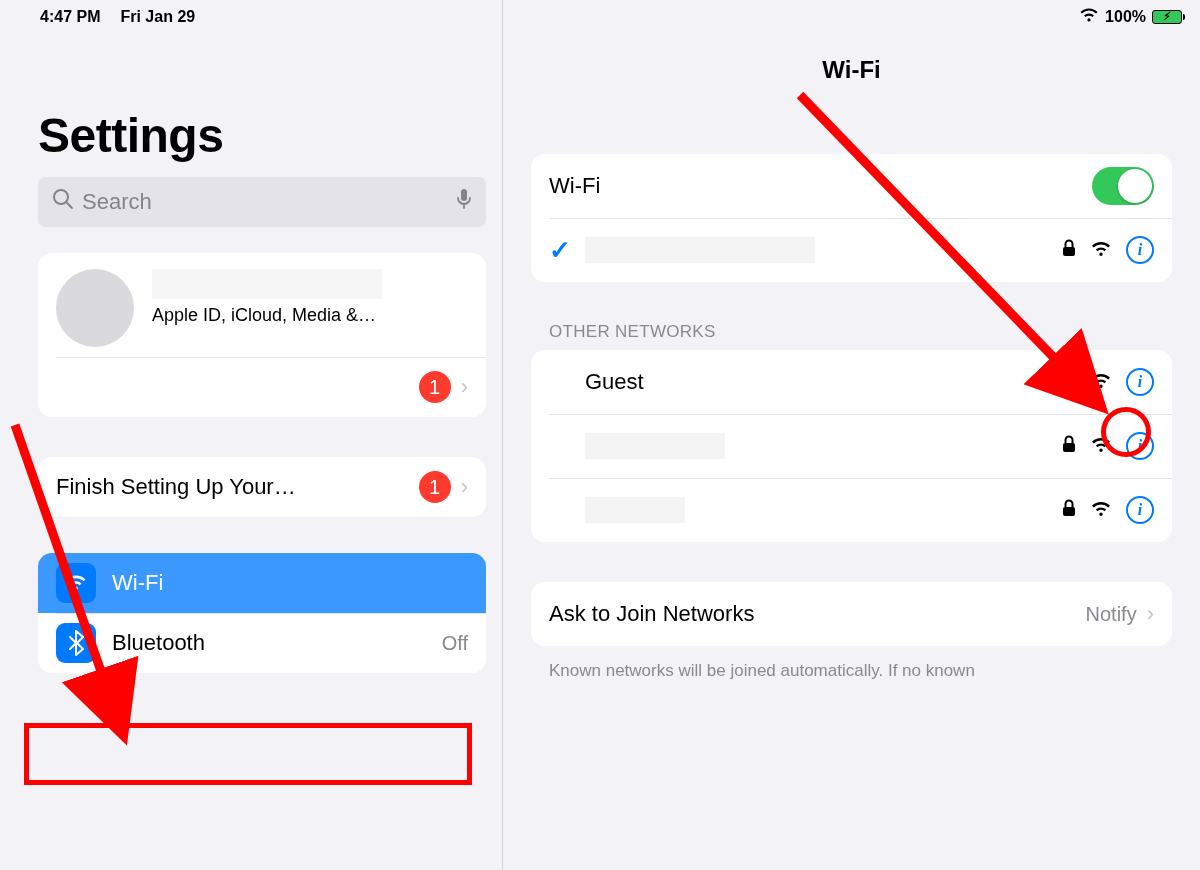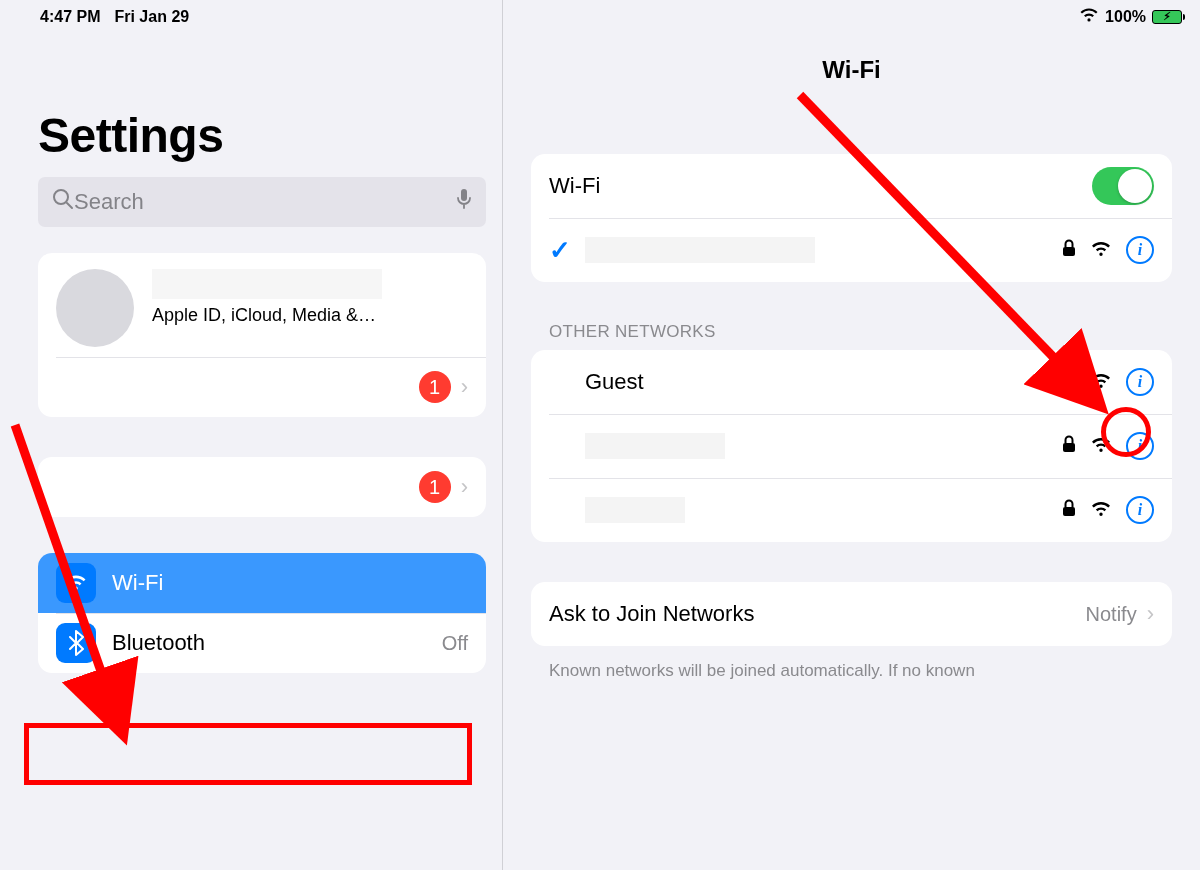--- a/index.html
+++ b/index.html
@@ -19,21 +19,21 @@
       top: 0; left: 0; right: 0;
       height: 28px;
       display: flex;
       justify-content: space-between;
       align-items: center;
       padding: 6px 18px 0 40px;
       font-size: 16px;
       font-weight: 600;
       z-index: 50;
     }
-    .status-left { display: flex; gap: 14px; align-items: center; }
+    .status-left { display: flex; gap: 20px; align-items: center; }
     .status-left span:first-child { font-weight:600; }
     .status-right { display: flex; align-items: center; gap: 6px; font-weight:600; }
     .battery-icon {
       width: 30px; height: 14px;
       border: 1.5px solid #000;
       border-radius: 3px;
       position: relative;
       background: linear-gradient(to right, #35c759 100%, #35c759 100%);
     }
     .battery-icon::after {
@@ -75,20 +75,21 @@
     }
     .search-box {
       background: #e4e3ea;
       border-radius: 7px;
       height: 50px;
       display: flex;
       align-items: center;
       padding: 0 14px;
       color: #838388;
       font-size: 22px;
+      gap: 8px;
       margin-bottom: 26px;
     }
     .search-box .mic { margin-left: auto; }
 
     .card {
       background: #fff;
       border-radius: 14px;
       overflow: hidden;
       margin-bottom: 40px;
     }
@@ -351,20 +352,21 @@
       </div>
     </div>
     <div class="row">
       <span class="badge">1</span>
       <span class="chev">›</span>
     </div>
   </div>
 
   <div class="card small-gap">
     <div class="row">
+      <span style="white-space:nowrap;overflow:hidden;text-overflow:ellipsis;max-width:300px;">Finish Setting Up Your…</span>
       <span class="badge">1</span>
       <span class="chev">›</span>
     </div>
   </div>
 
   <div class="card no-gap">
     <div class="row selected">
       <span class="icon-box ic-blue">
         <svg width="24" height="18" viewBox="0 0 24 18">
             <path d="M12 16a1.8 1.8 0 100-3.6A1.8 1.8 0 0012 16zM6.5 9.5a8 8 0 0111 0l-1.8 1.8a5.5 5.5 0 00-7.4 0L6.5 9.5zM2.5 5.5a13.5 13.5 0 0119 0l-1.8 1.8a11 11 0 00-15.4 0L2.5 5.5z" fill="#fff"></path>

